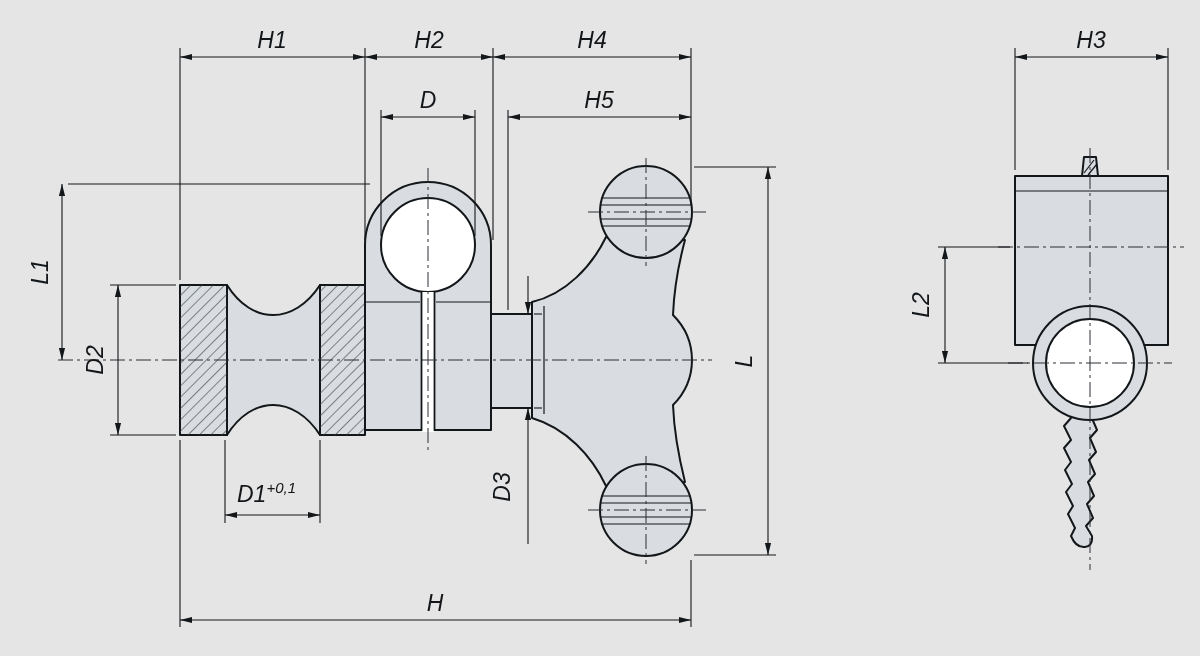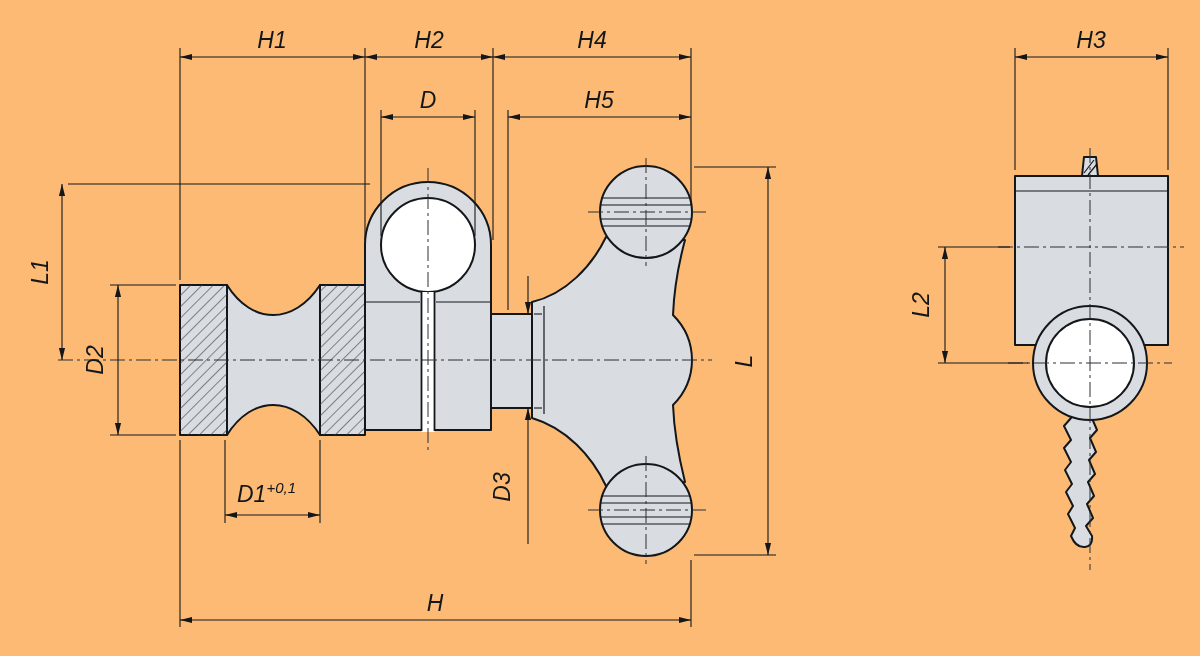--- a/index.html
+++ b/index.html
@@ -1,16 +1,16 @@
 <!DOCTYPE html>
 <html><head>
 <meta charset="utf-8">
 <style>
   html,body{margin:0;padding:0;background:#ffffff;}
-  .stage{width:1200px;height:656px;background:#fdba74;position:relative;overflow:hidden;}
+  .stage{width:1200px;height:656px;background:#e5e5e5;position:relative;overflow:hidden;}
   svg{display:block;}
   .outline{stroke:#14171a;stroke-width:2;stroke-linejoin:round;stroke-linecap:round;}
   .thin{stroke:#14171a;stroke-width:1.2;fill:none;}
   .slotline{stroke:#14171a;stroke-width:1.8;fill:none;}
   .dim{stroke:#14171a;stroke-width:1.1;fill:none;}
   .cl{stroke:#2a2f34;stroke-width:1;stroke-dasharray:15 4 3 4;fill:none;}
   .lbl{font:italic 23px "Liberation Sans", sans-serif;fill:#14171a;}
   .lblsup{font:italic 15px "Liberation Sans", sans-serif;fill:#14171a;}
 </style>
 </head>

